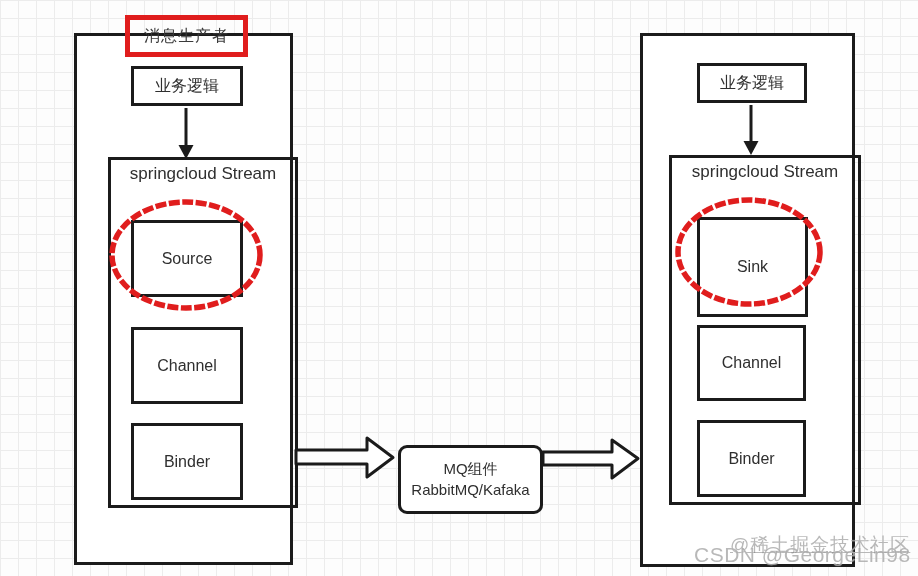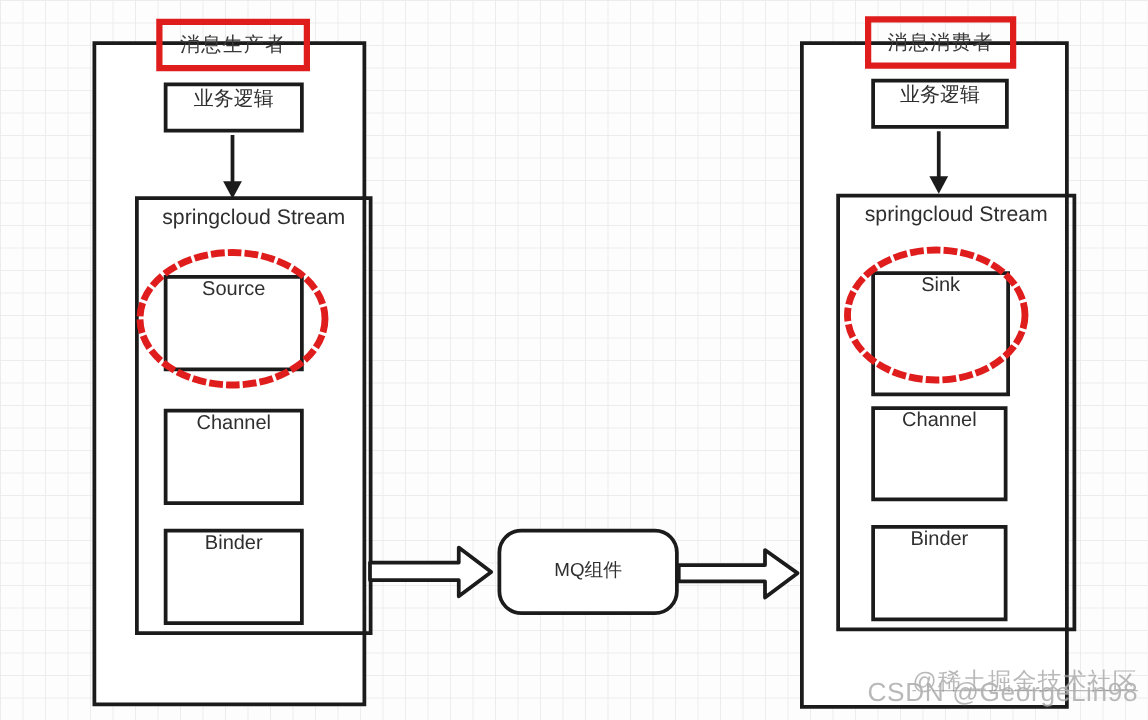--- a/index.html
+++ b/index.html
@@ -8,40 +8,40 @@
     position:relative;width:918px;height:576px;overflow:hidden;
     background-color:#fdfdfd;
     background-image:
       linear-gradient(to right,#ececec 1px,transparent 1px),
       linear-gradient(to bottom,#ececec 1px,transparent 1px);
     background-size:18px 18px;
   }
   .box{
     position:absolute;box-sizing:border-box;background:#ffffff;
     border:3px solid #1b1b1b;
-    display:flex;align-items:flex-start;justify-content:center;
+    display:flex;align-items:center;justify-content:center;
     color:#2f2f2f;font-size:16px;
   }
   .outer-box{background:#ffffff;}
   .stream-container{background:transparent;align-items:flex-start;margin-left:16px;}
   .stream-label{
     position:absolute;text-align:center;color:#2f2f2f;font-size:17px;
     left:0;right:0;top:4px;
   }
   .red-frame{
     position:absolute;box-sizing:border-box;background:transparent;
     border:5px solid #e01d1d;
     display:flex;align-items:center;justify-content:center;
     color:#3a3a3a;font-size:16px;letter-spacing:1px;
   }
   .mq-box{
     position:absolute;box-sizing:border-box;background:#ffffff;
-    border:3px solid #1b1b1b;border-radius:19px;
+    border:3px solid #1b1b1b;border-radius:9px;
     display:flex;flex-direction:column;align-items:center;justify-content:center;
-    color:#2f2f2f;font-size:15px;line-height:1.35;
+    color:#2f2f2f;font-size:15px;line-height:1.35;margin-top:22px;
   }
   .svg-layer{position:absolute;left:0;top:0;width:918px;height:576px;pointer-events:none;}
   .watermark{
     position:absolute;color:rgba(125,125,125,0.55);white-space:nowrap;
     text-shadow:0 0 1px rgba(255,255,255,0.8);
   }
   .wm-juejin{left:730px;top:532px;font-size:19px;letter-spacing:1px;text-decoration:underline;}
   .wm-csdn{left:694px;top:543px;font-size:21px;letter-spacing:0.5px;text-align:center;}
 </style>
 </head>
@@ -88,20 +88,21 @@
   <div class="box" style="left:697px;top:325px;width:109px;height:76px;">
     <span>Channel</span>
   </div>
 
   <div class="box" style="left:697px;top:420px;width:109px;height:77px;">
     <span>Binder</span>
   </div>
 
   <div class="mq-box" style="left:398px;top:423px;width:145px;height:69px;">
     <span>MQ组件</span>
+    <span>RabbitMQ/Kafaka</span>
   </div>
 
   <svg class="svg-layer" viewBox="0 0 918 576">
 
     <g>
       <line x1="186" y1="108" x2="186" y2="146" stroke="#1b1b1b" stroke-width="3"></line>
       <polygon points="178.5,145 193.5,145 186,159" fill="#1b1b1b"></polygon>
     </g>
 
     <g>
@@ -119,20 +120,17 @@
 
     <ellipse cx="186" cy="255" rx="74" ry="53" fill="none" stroke="#e01d1d" stroke-width="5.5" stroke-dasharray="11 2.5"></ellipse>
 
     <ellipse cx="749" cy="252" rx="71" ry="52" fill="none" stroke="#e01d1d" stroke-width="5.5" stroke-dasharray="11 2.5"></ellipse>
   </svg>
 
   <div class="red-frame" style="left:125px;top:15px;width:123px;height:42px;">
     <span>消息生产者</span>
   </div>
 
-  <div class="red-frame" style="left:692px;top:13px;width:121px;height:42px;">
-    <span>消息消费者</span>
-  </div>
 
   <div class="watermark wm-juejin">@稀土掘金技术社区</div>
   <div class="watermark wm-csdn">CSDN @GeorgeLin98</div>
 
 </div>
 
 </body></html>

